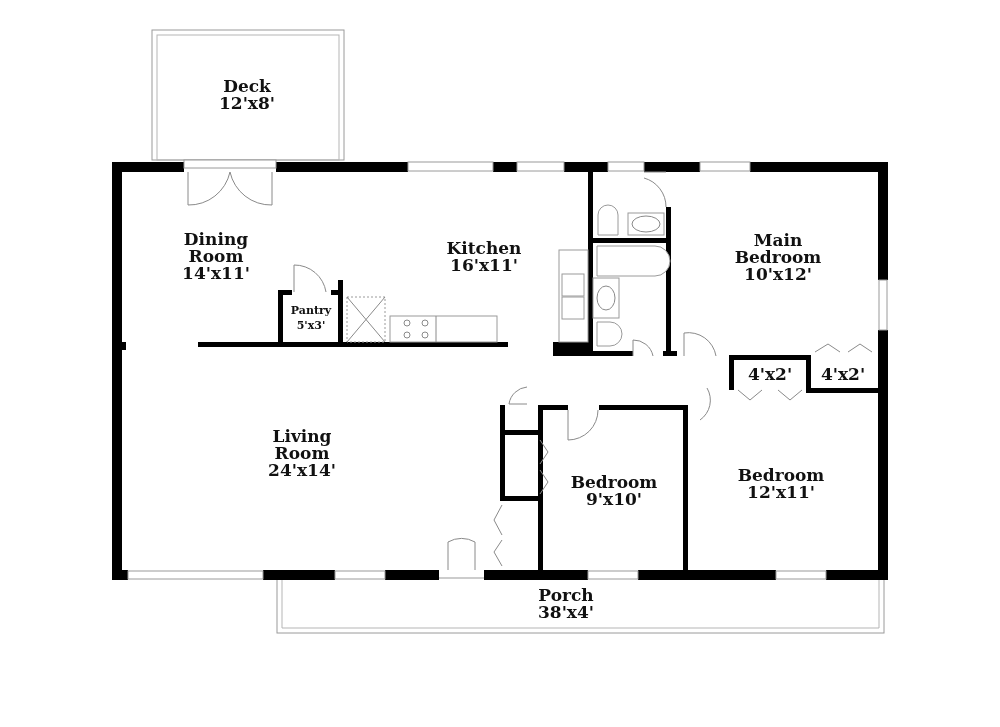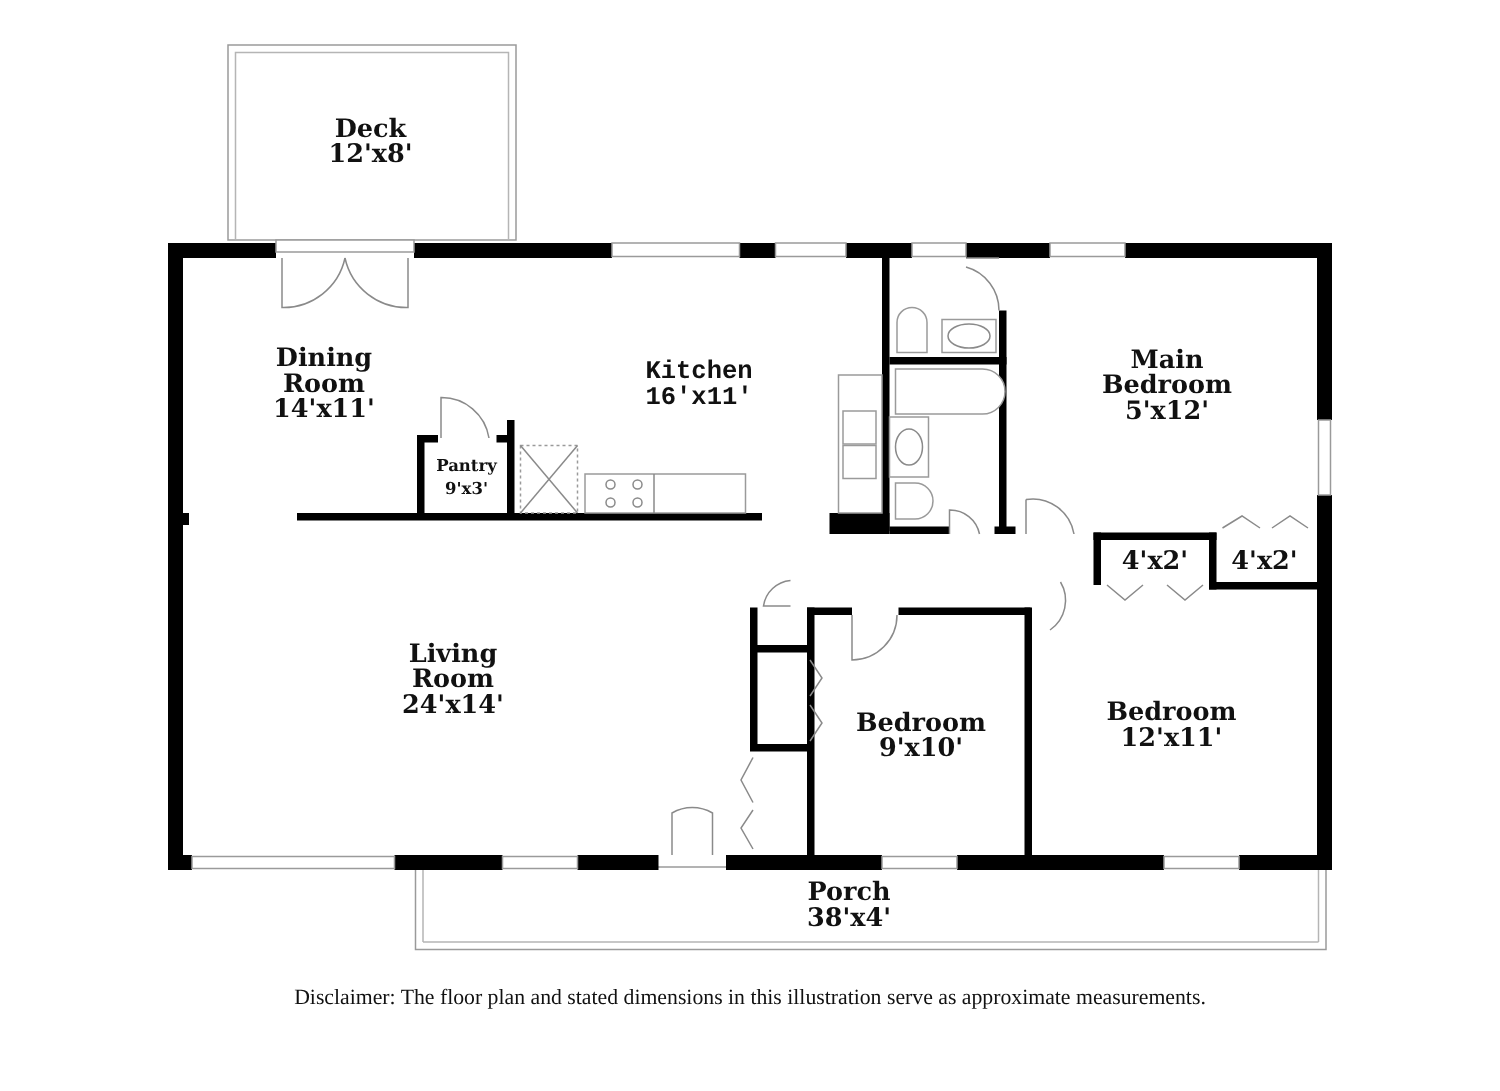--- a/index.html
+++ b/index.html
@@ -153,32 +153,32 @@
 
 <div class="label" style="left:247px; top:78px;">
   <span>Deck</span>
   <span>12'x8'</span>
 </div>
 <div class="label" style="left:216px; top:231px;">
   <span>Dining</span>
   <span>Room</span>
   <span>14'x11'</span>
 </div>
-<div class="label" style="left:466px; top:240px;font-family:Liberation Mono, monospace;">
+<div class="label" style="left:484px; top:240px;">
   <span>Kitchen</span>
   <span>16'x11'</span>
 </div>
 <div class="label small" style="left:311px; top:303px;">
   <span>Pantry</span>
-  <span>9'x3'</span>
+  <span>5'x3'</span>
 </div>
 <div class="label" style="left:778px; top:232px;">
   <span>Main</span>
   <span>Bedroom</span>
-  <span>5'x12'</span>
+  <span>10'x12'</span>
 </div>
 <div class="label" style="left:770px; top:366px;">
   <span>4'x2'</span>
 </div>
 <div class="label" style="left:843px; top:366px;">
   <span>4'x2'</span>
 </div>
 <div class="label" style="left:302px; top:428px;">
   <span>Living</span>
   <span>Room</span>
@@ -191,14 +191,13 @@
 <div class="label" style="left:781px; top:467px;">
   <span>Bedroom</span>
   <span>12'x11'</span>
 </div>
 <div class="label" style="left:566px; top:587px;">
   <span>Porch</span>
   <span>38'x4'</span>
 </div>
 
 <div class="disclaimer">
-  <div>Disclaimer: The floor plan and stated dimensions in this illustration serve as approximate measurements.</div>
 </div>
 
 </body></html>

